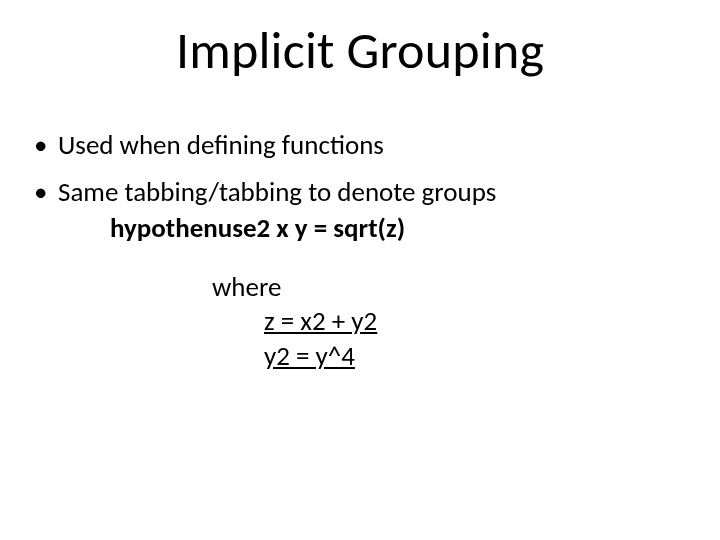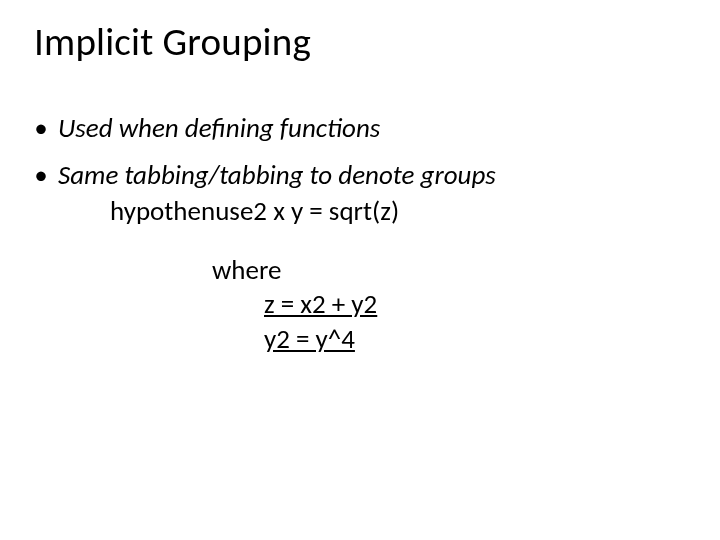--- a/index.html
+++ b/index.html
@@ -11,56 +11,55 @@
     font-family: Calibri, "Segoe UI", Arial, sans-serif;
     color: #000;
   }
   .slide {
     width: 720px;
     height: 540px;
     box-sizing: border-box;
     padding: 18px 34px 0 34px;
   }
   .title {
-    text-align: left;
-    font-size: 39px;
+    text-align: center;
+    font-size: 52px;
     font-weight: 400;
     margin: 0 0 46px 0;
     letter-spacing: 0.2px;
   }
   .body {
     font-size: 27px;
     line-height: 1.28;
   }
   ul.bullets {
     list-style: none;
     margin: 0;
     padding: 0;
   }
   ul.bullets > li {
     position: relative;
     padding-left: 24px;
     margin: 12px 0 2px 0;
-    font-style: italic;
   }
   ul.bullets > li::before {
     content: "•";
     position: absolute;
     left: 0;
     top: 0;
     font-size: 27px;
     line-height: 1.28;
   }
   .code-block {
     margin-top: 2px;
   }
   .code-line {
     white-space: pre;
   }
-  .ind1 { padding-left: 76px; }
+  .ind1 { padding-left: 76px; font-weight: bold; }
   .ind2 { padding-left: 178px; margin-top: 24px; }
   .ind3 { padding-left: 230px; text-decoration: underline; }
 </style>
 </head>
 <body>
 
 <div class="slide">
   <h1 class="title">Implicit Grouping</h1>
 
   <div class="body">

